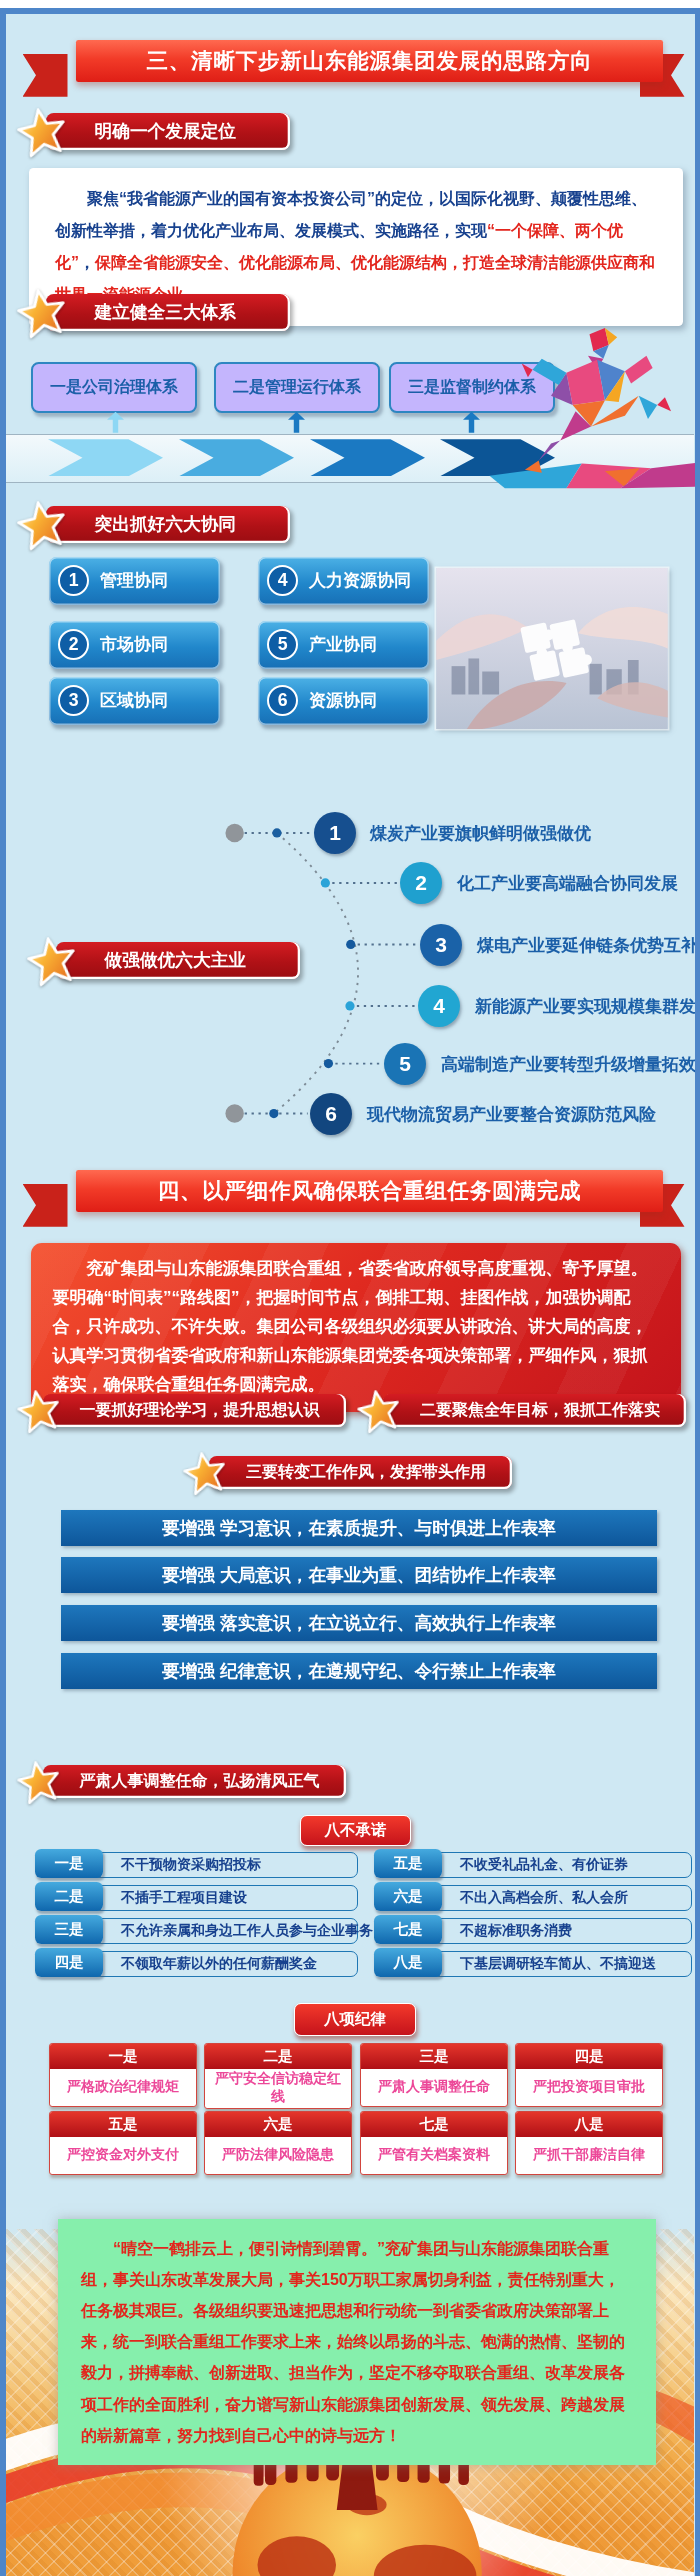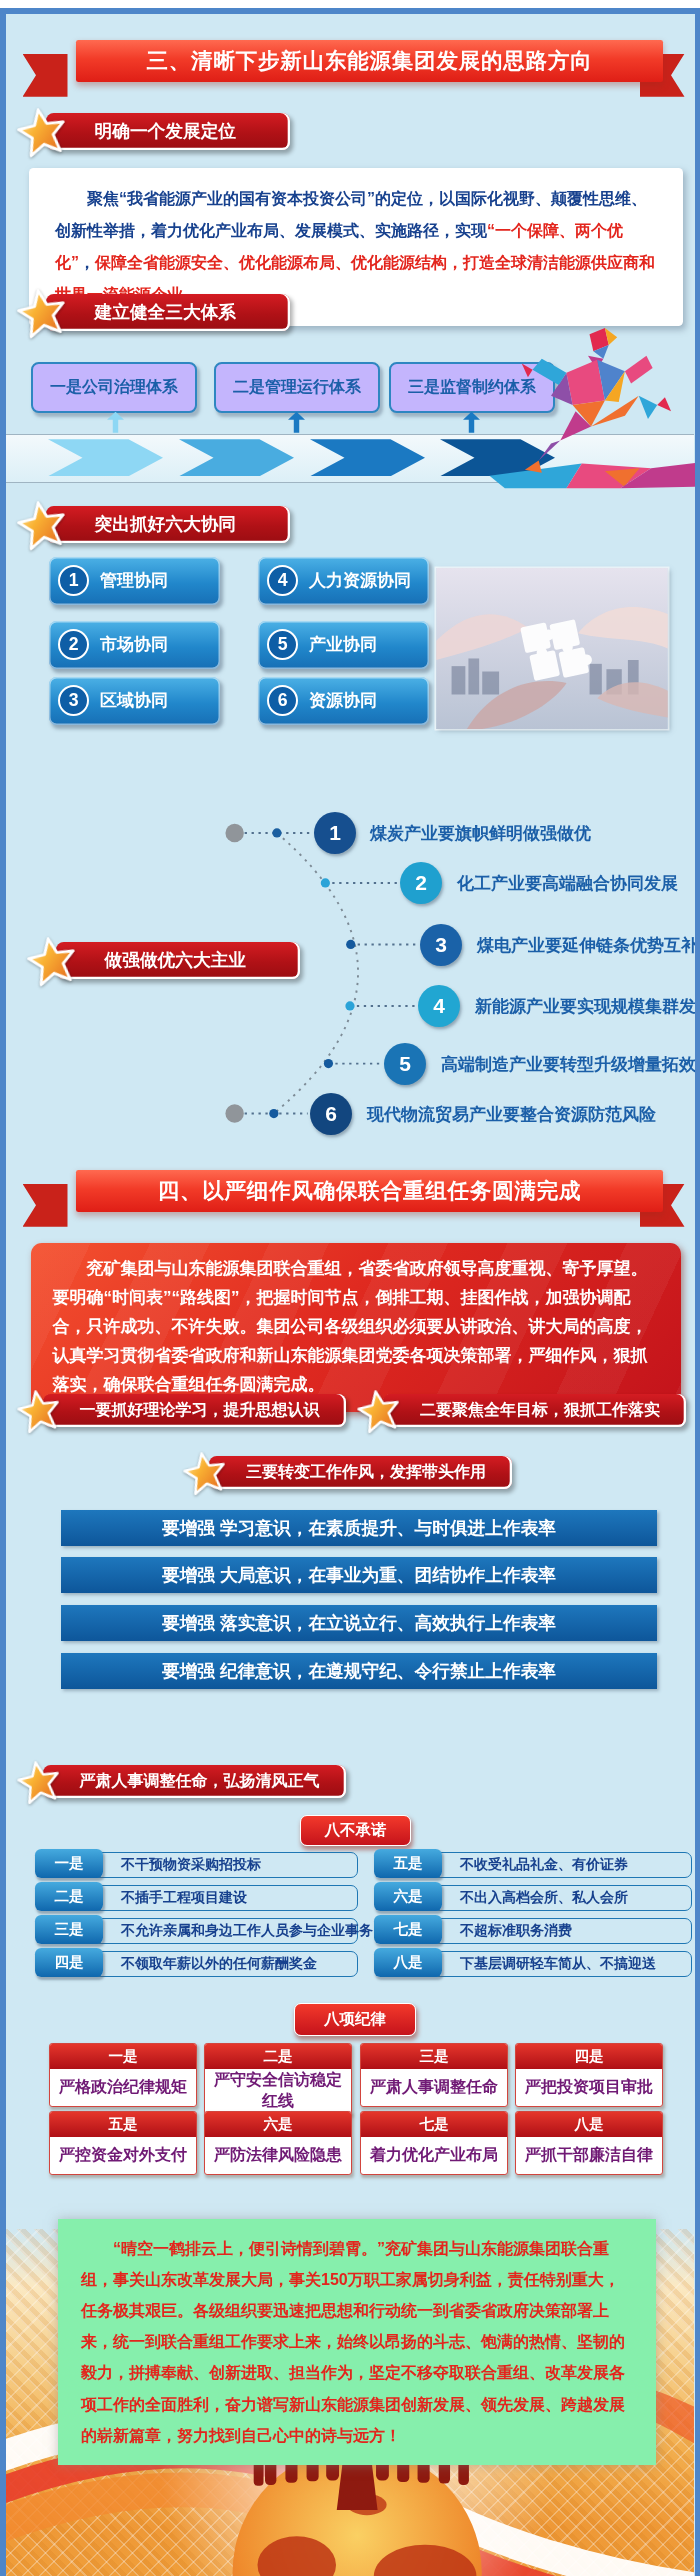--- a/index.html
+++ b/index.html
@@ -76,21 +76,21 @@
   .promise .tab{position:absolute;left:0;top:-2.3px;width:68px;height:28.5px;border-radius:6.2px;z-index:2;
         background:linear-gradient(180deg,#45aadf,#0f67ad);color:#fff;font-weight:700;font-size:14.6px;
         display:flex;align-items:center;justify-content:center;box-shadow:1.5px 2.3px 2.3px rgba(70,90,110,.45);}
   .promise .pbox{position:absolute;left:25px;right:0;top:0;bottom:0;border:1.5px solid #1f77b4;border-radius:7px;
         display:flex;align-items:center;padding-left:60px;color:#17418e;font-weight:700;font-size:14px;white-space:nowrap;}
   
   .dcard{width:148px;border:1.5px solid #d2453e;border-radius:3.1px;background:#fff;box-sizing:border-box;
         box-shadow:1.5px 2.3px 3.1px rgba(120,90,70,.4);overflow:hidden;}
   .dhead{background:linear-gradient(180deg,#e5352b,#af1016);color:#fff;text-align:center;font-weight:700;
         font-size:14.6px;padding:3.1px 0;}
-  .dbody{color:#701a75;font-weight:700;font-size:16px;display:flex;align-items:center;justify-content:center;
+  .dbody{color:#ec4899;font-weight:700;font-size:14px;display:flex;align-items:center;justify-content:center;
         min-height:34px;padding:1.5px 3.1px;text-align:center;}
   
   .closing{top:2205px;left:52px;width:598px;box-sizing:border-box;background:#86efac;z-index:2;
         box-shadow:0 0 10.8px rgba(140,140,140,.5);padding:14px 23px;color:#e3251d;font-weight:700;
         font-size:16px;line-height:1.95;text-indent:2em;}
   
   .decor{position:absolute;left:0;top:2215px;width:688px;height:355px;z-index:0;overflow:hidden;}
   .quilt{position:absolute;inset:0;
         background:linear-gradient(180deg,rgba(253,246,224,0) 0%,#fbe9c3 16%,#f6cf8a 38%,#f2ae4e 62%,#ee9836 84%,#f0a03c 100%);}
   .quilt::after{content:'';position:absolute;inset:0;
@@ -452,21 +452,21 @@
   <div class="layer dcard" style="top:2097px;left:43px">
       <div class="dhead">五是</div>
       <div class="dbody">严控资金对外支付</div>
     </div>
   <div class="layer dcard" style="top:2097px;left:198px">
       <div class="dhead">六是</div>
       <div class="dbody">严防法律风险隐患</div>
     </div>
   <div class="layer dcard" style="top:2097px;left:354px">
       <div class="dhead">七是</div>
-      <div class="dbody">着力优化产业布局</div>
+      <div class="dbody">严管有关档案资料</div>
     </div>
   <div class="layer dcard" style="top:2097px;left:509px">
       <div class="dhead">八是</div>
       <div class="dbody">严抓干部廉洁自律</div>
     </div>
 
   <div class="layer closing">
     <span>“晴空一鹤排云上，便引诗情到碧霄。”兖矿集团与山东能源集团联合重组，事关山东改革发展大局，事关150万职工家属切身利益，责任特别重大，任务极其艰巨。各级组织要迅速把思想和行动统一到省委省政府决策部署上来，统一到联合重组工作要求上来，始终以昂扬的斗志、饱满的热情、坚韧的毅力，拼搏奉献、创新进取、担当作为，坚定不移夺取联合重组、改革发展各项工作的全面胜利，奋力谱写新山东能源集团创新发展、领先发展、跨越发展的崭新篇章，努力找到自己心中的诗与远方！</span>
   </div>
 

